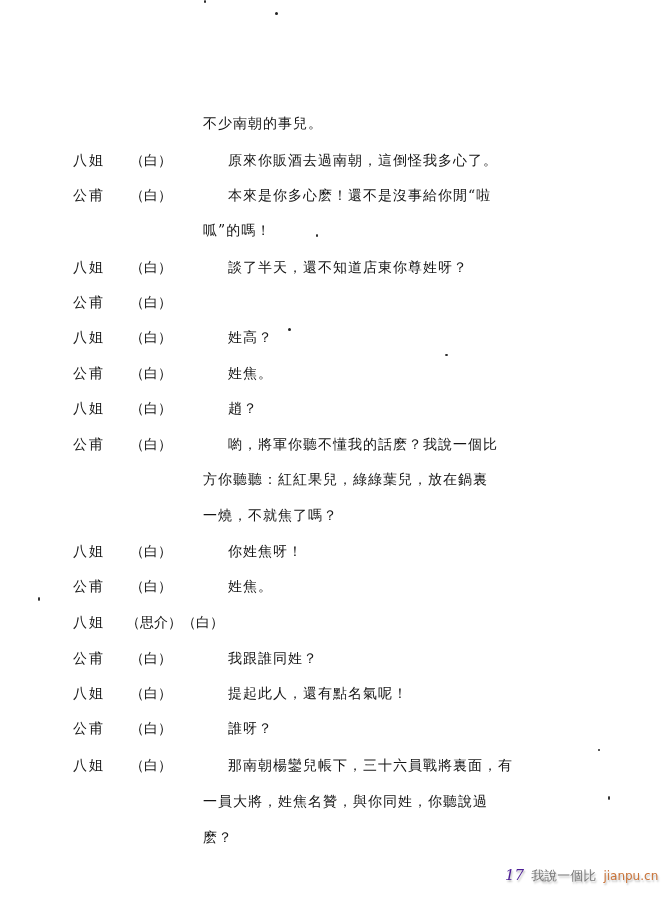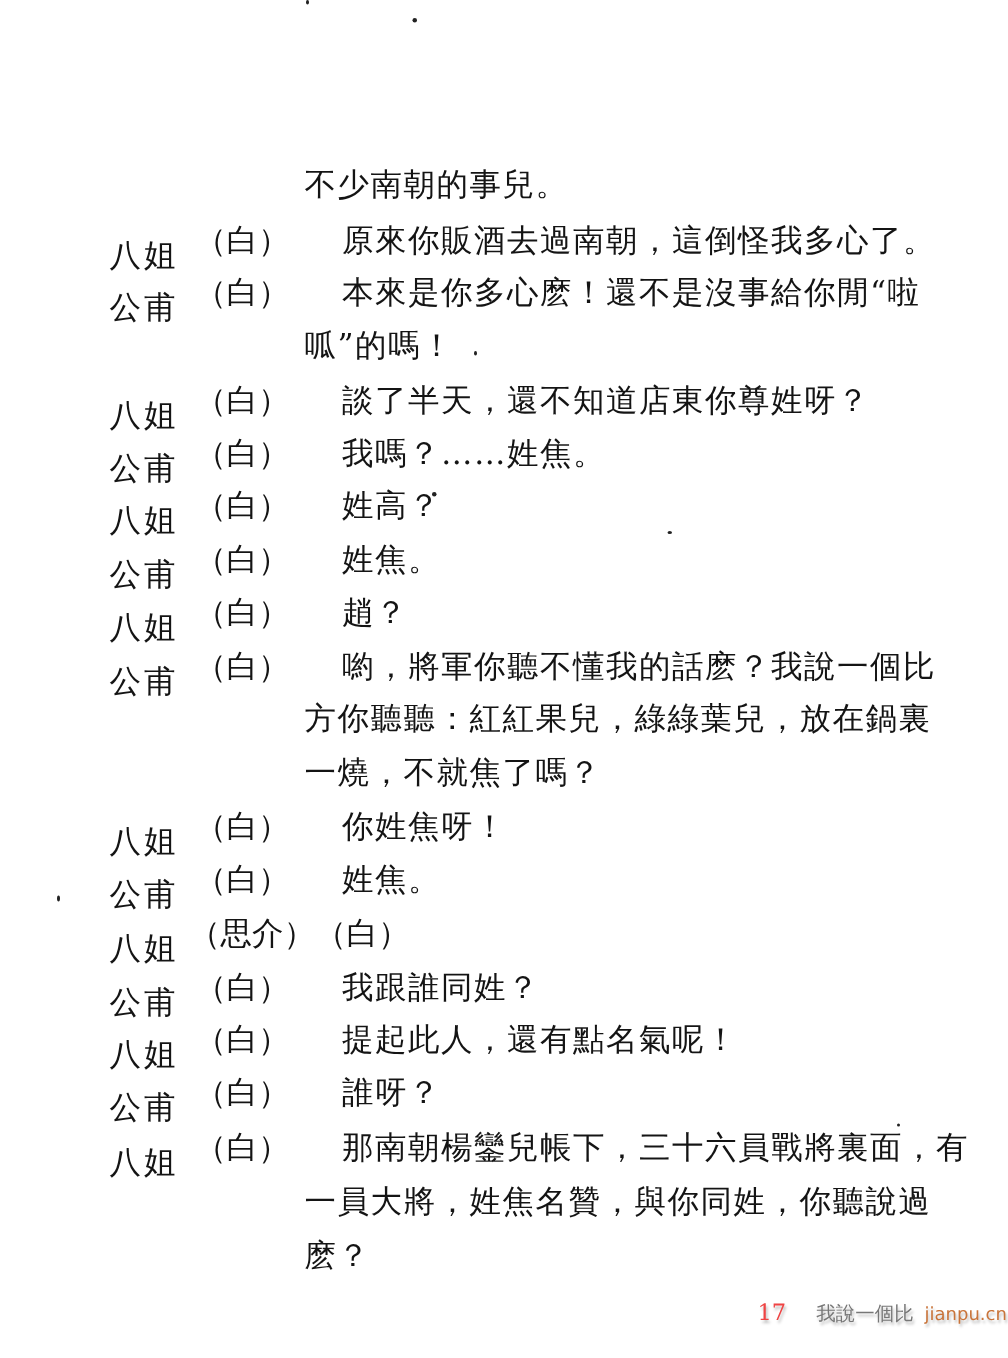--- a/index.html
+++ b/index.html
@@ -17,30 +17,29 @@
     }
     .page {
       position: absolute;
       left: 0; top: 0;
       width: 672px; height: 905px;
     }
     .line {
       position: absolute;
       height: 30px;
       line-height: 30px;
-      font-size: 21px;
+      font-size: 14px;
       white-space: nowrap;
       letter-spacing: 1px;
     }
     .speaker {
       position: absolute;
       left: 73px;
       width: 60px;
       letter-spacing: 2px;
-      margin-top: 10px;
     }
     .cue {
       position: absolute;
       left: 130px;
       letter-spacing: 0px;
     }
     .speech {
       position: absolute;
       left: 200px;
       margin-left: 28px;
@@ -58,23 +57,24 @@
       position: absolute;
       left: 505px;
       top: 866px;
       height: 24px;
       font-size: 13px;
       color: #777;
       white-space: nowrap;
       text-shadow: 1px 2px 2px #bbb;
     }
     .footer .page-num {
+      font-style: italic;
       font-size: 15px;
-      color: #ef4444;
-      margin-right: 16px;
+      color: #4c1d95;
+      margin-right: 3px;
     }
     .footer .site-url {
       color: #c9743a;
       font-family: "DejaVu Sans", "Liberation Sans", sans-serif;
       font-size: 12px;
       margin-left: 3px;
     }
   </style>
 </head>
 <body>
@@ -103,21 +103,20 @@
 
   <div class="line" style="top:252px;left:0;width:672px;">
     <span class="speaker">八姐</span>
     <span class="cue">（白）</span>
     <span class="speech">談了半天，還不知道店東你尊姓呀？</span>
   </div>
 
   <div class="line" style="top:287px;left:0;width:672px;">
     <span class="speaker">公甫</span>
     <span class="cue">（白）</span>
-    <span class="speech">我嗎？……姓焦。</span>
   </div>
 
   <div class="line" style="top:322px;left:0;width:672px;">
     <span class="speaker">八姐</span>
     <span class="cue">（白）</span>
     <span class="speech">姓高？</span>
   </div>
 
   <div class="line" style="top:358px;left:0;width:672px;">
     <span class="speaker">公甫</span>

